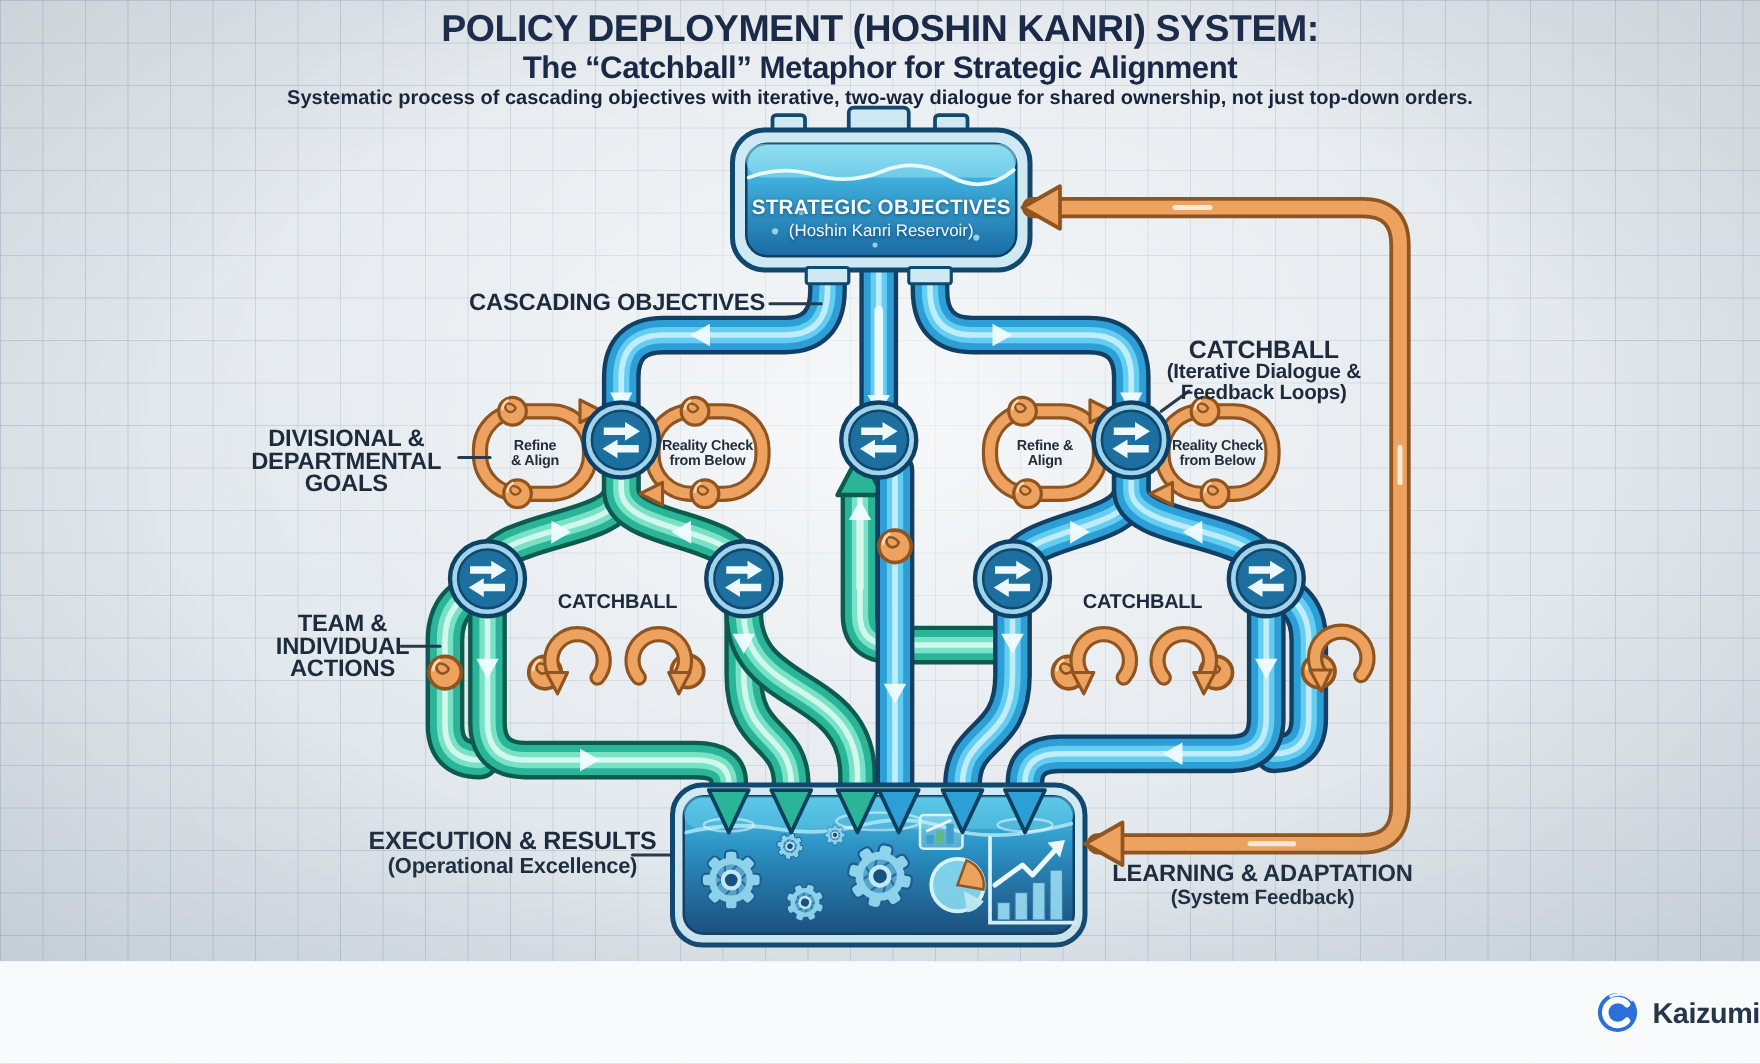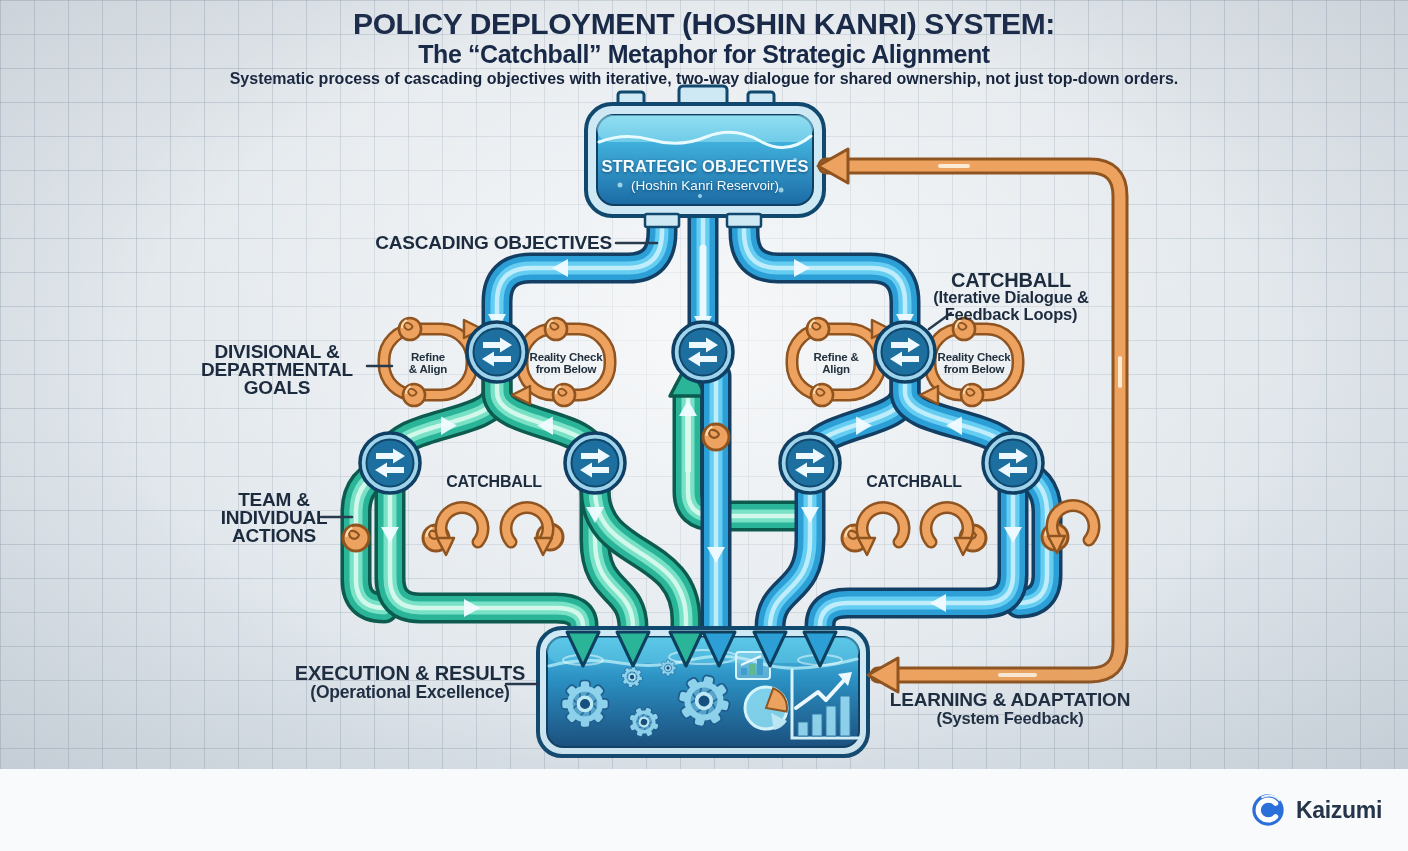--- a/index.html
+++ b/index.html
@@ -38,21 +38,21 @@
   .t3{position:absolute;left:0;top:70px;width:100%;text-align:center;font-size:16px;font-weight:600;color:#16233c;}
   .reslbl{position:absolute;left:596px;top:157px;width:218px;text-align:center;color:#f2fbff;
     text-shadow:0 1px 3px rgba(8,45,80,.65);line-height:1.12;}
   .reslbl .b{font-size:16.5px;font-weight:700;letter-spacing:.2px;}
   .reslbl .s{font-size:13.5px;font-weight:500;}
   .looplbl{position:absolute;width:88px;text-align:center;font-size:11.5px;font-weight:700;
     color:#22303e;line-height:1.06;letter-spacing:-0.2px;}
   .looplbl span{display:block;}
   .sub{font-weight:600;}
   .footer{position:absolute;left:0;top:769px;width:1408px;height:82px;background:#f9fafb;
-    display:flex;align-items:center;justify-content:flex-end;padding-right:26px;box-sizing:border-box;}
+    display:flex;align-items:center;justify-content:flex-end;box-sizing:border-box;}
   .brand{display:flex;align-items:center;gap:9px;}
   .brand-name{font-size:23px;font-weight:800;color:#25354a;letter-spacing:-0.3px;}
 </style>
 </head>
 <body>
 
 <div class="stage">
 
   <svg class="diagram" width="1408" height="851" viewBox="0 0 1408 851">
     <defs>

